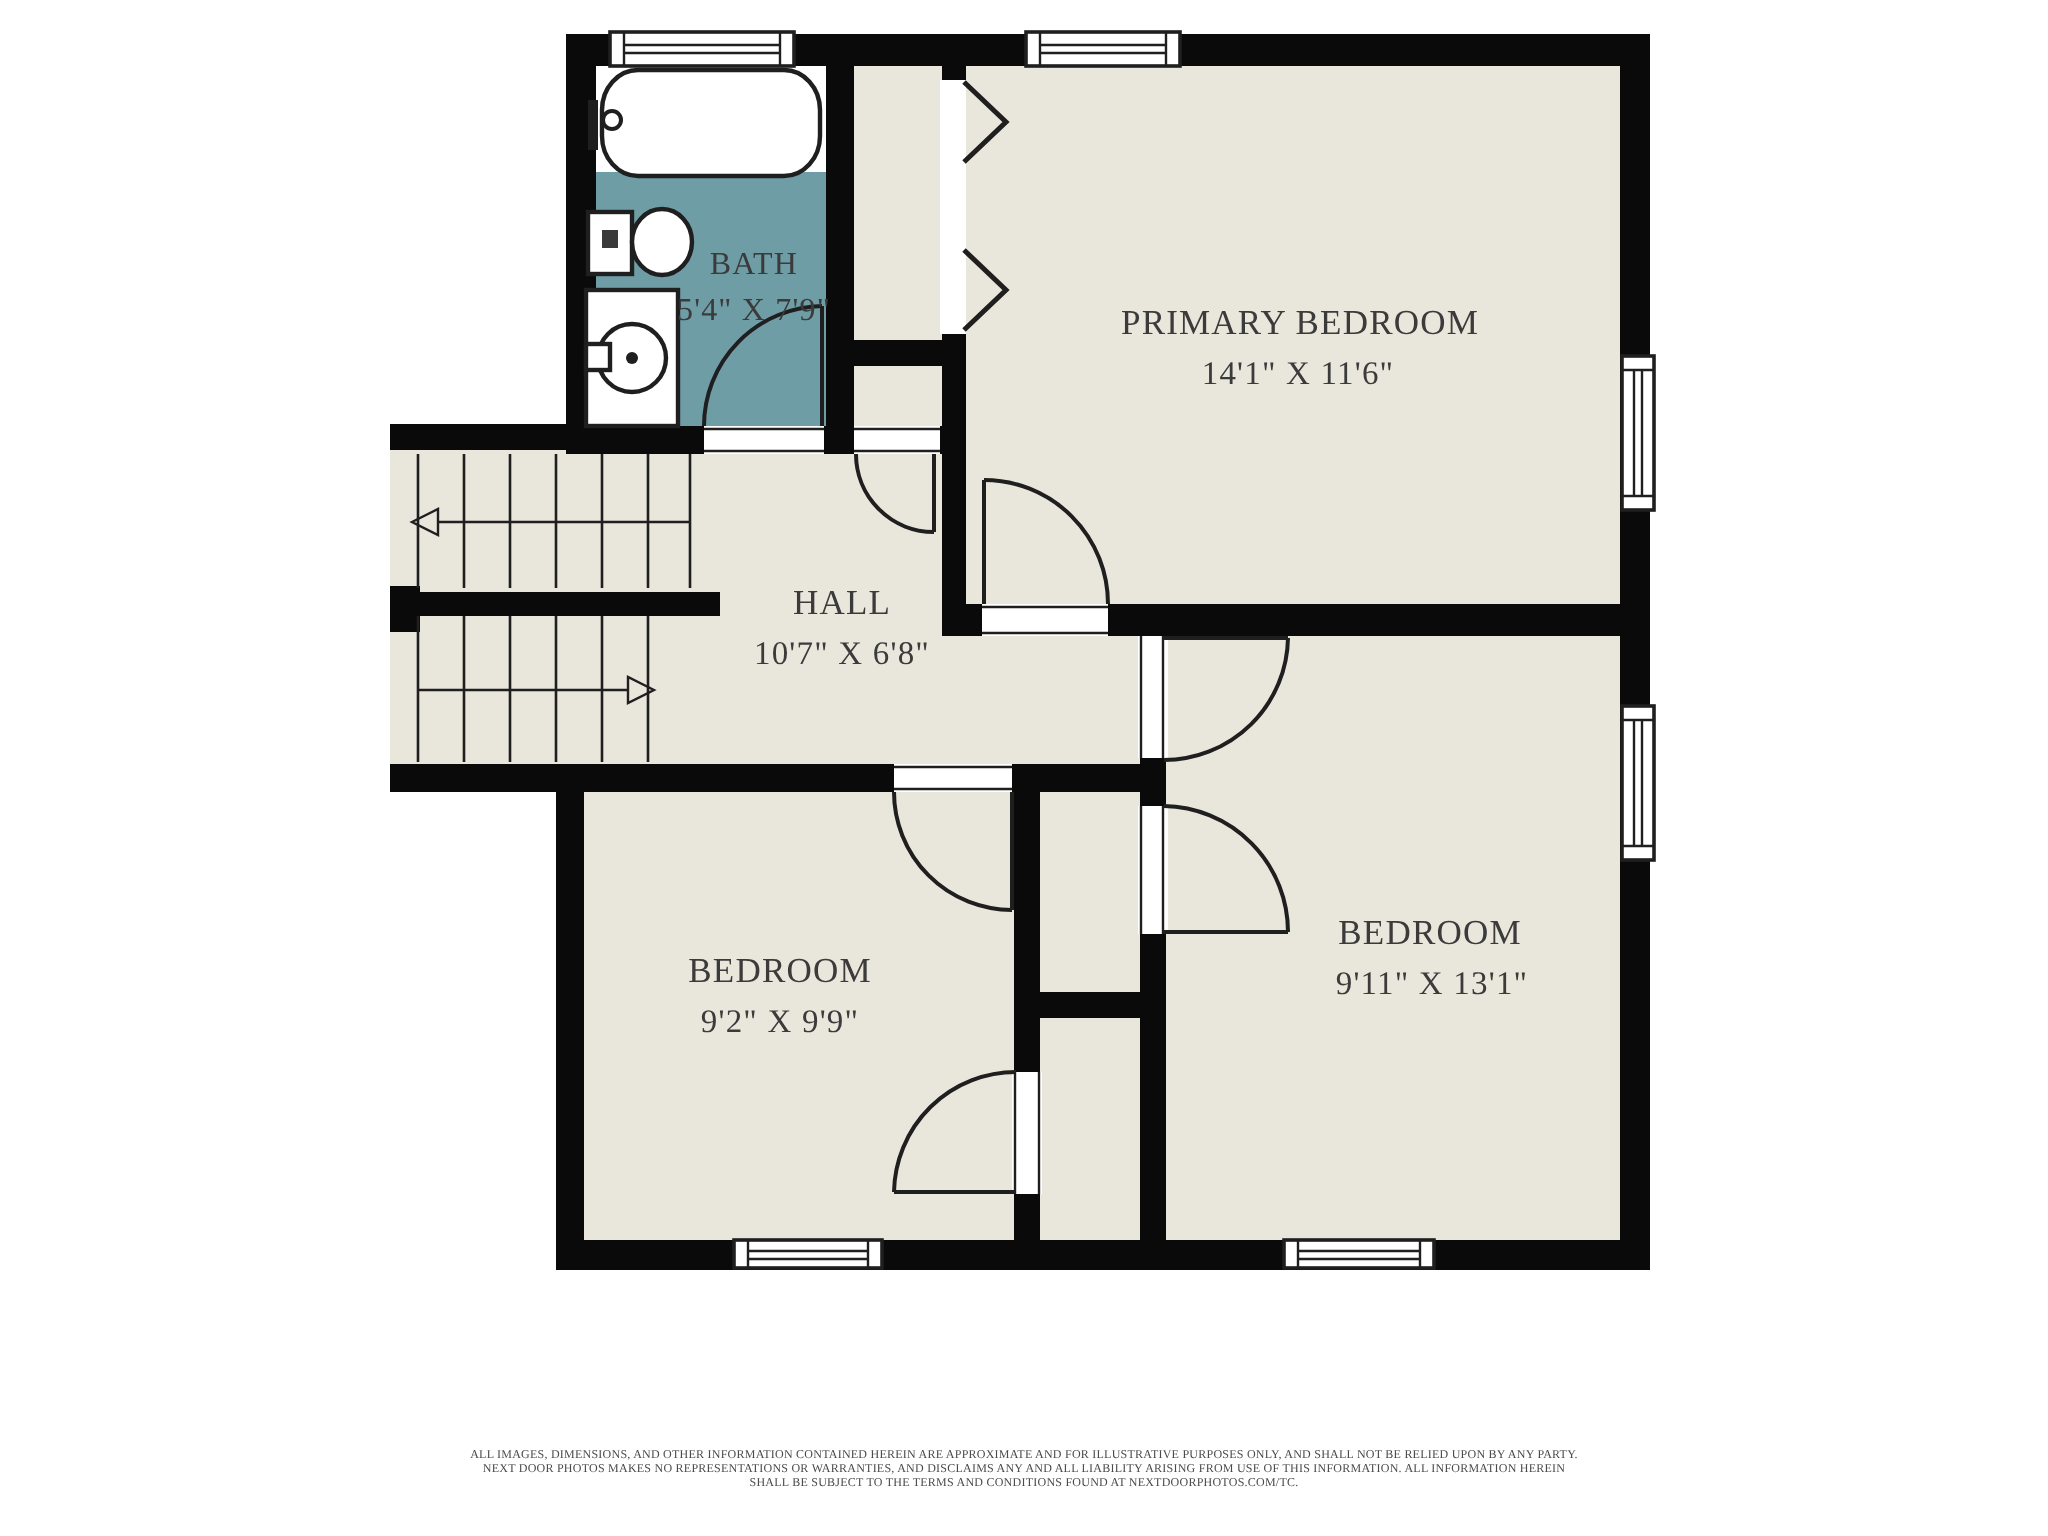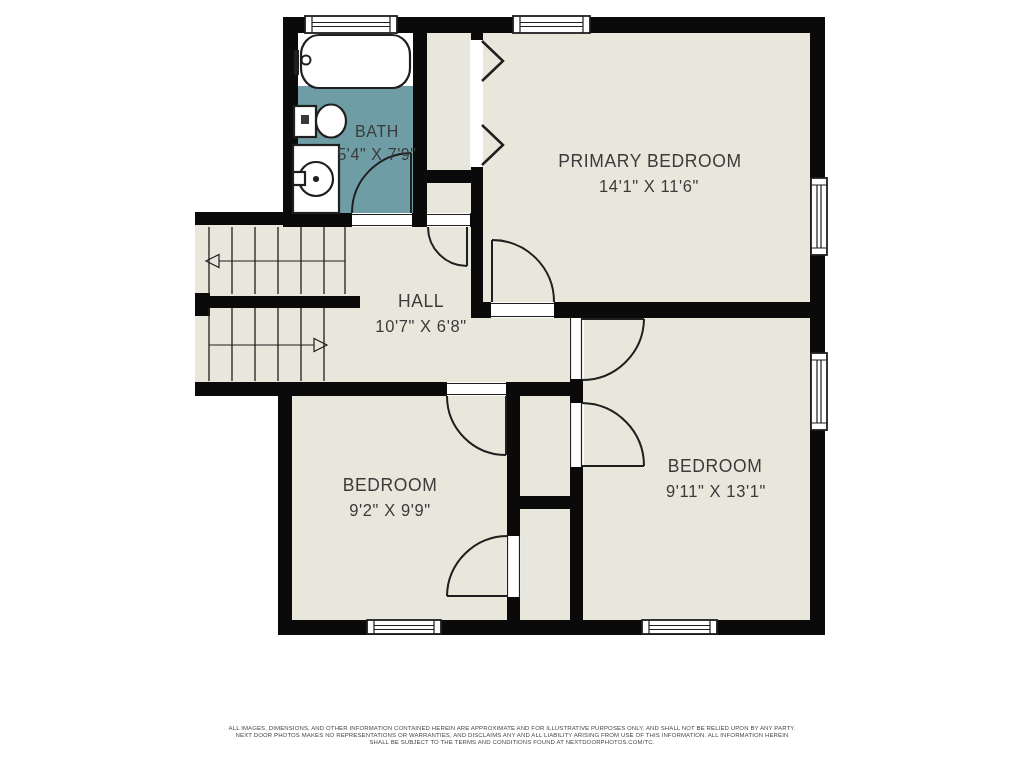--- a/index.html
+++ b/index.html
@@ -1,17 +1,17 @@
 <!DOCTYPE html>
 <html style="--bg: #ffffff; --floor: #e9e7dc; --bath: #6f9da6; --wall: #0a0a0a; --line: #1f1f1f; --label: #3b3b3b; --muted: #4a4a4a;"><head>
 <meta charset="utf-8">
 <style>
   html,body{margin:0;padding:0;background:#fff;}
   #stage{position:relative;width:1024px;height:768px;background:var(--bg,#fff);overflow:hidden;
-         font-family:Liberation Sans, sans-serif;}
+         font-family:Liberation Serif, serif;}
   svg{position:absolute;left:0;top:0;}
   .floor{fill:var(--floor,#e9e7dc);}
   .bathfloor{fill:var(--bath,#6f9da6);}
   .wall{fill:var(--wall,#0a0a0a);}
   .white{fill:#ffffff;}
   .ln{stroke:var(--line,#1f1f1f);fill:none;}
   .w2{stroke-width:2;}
   .w25{stroke-width:2.5;}
   .w1{stroke-width:1.2;}
   .riser{stroke:var(--line,#1f1f1f);stroke-width:1.3;}

